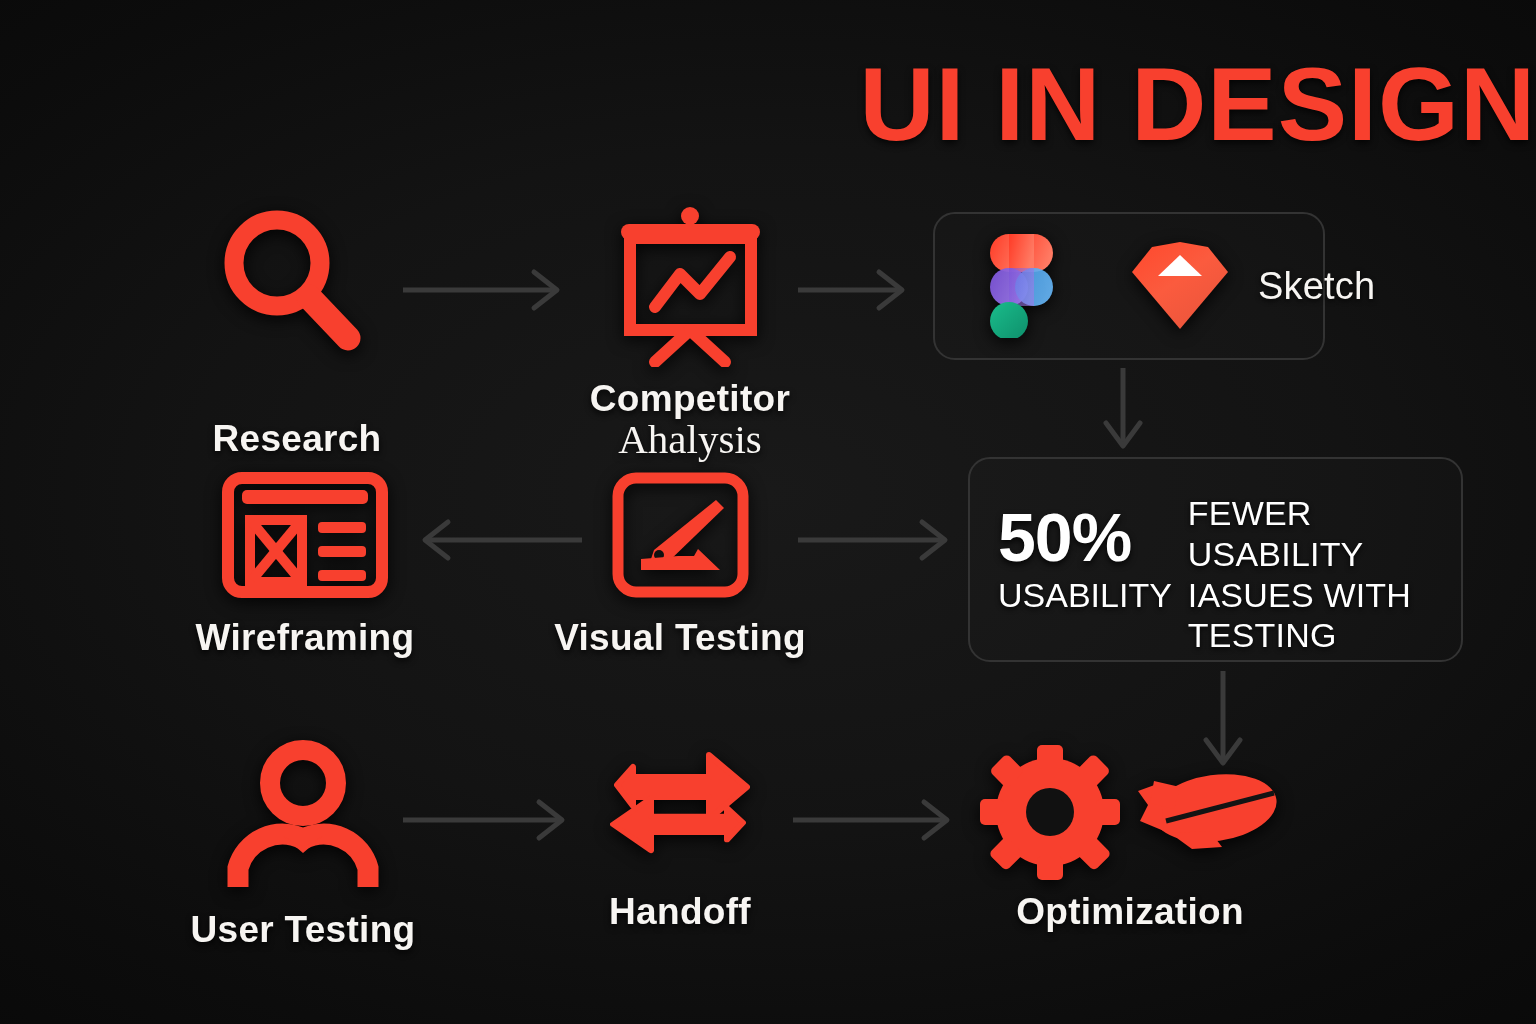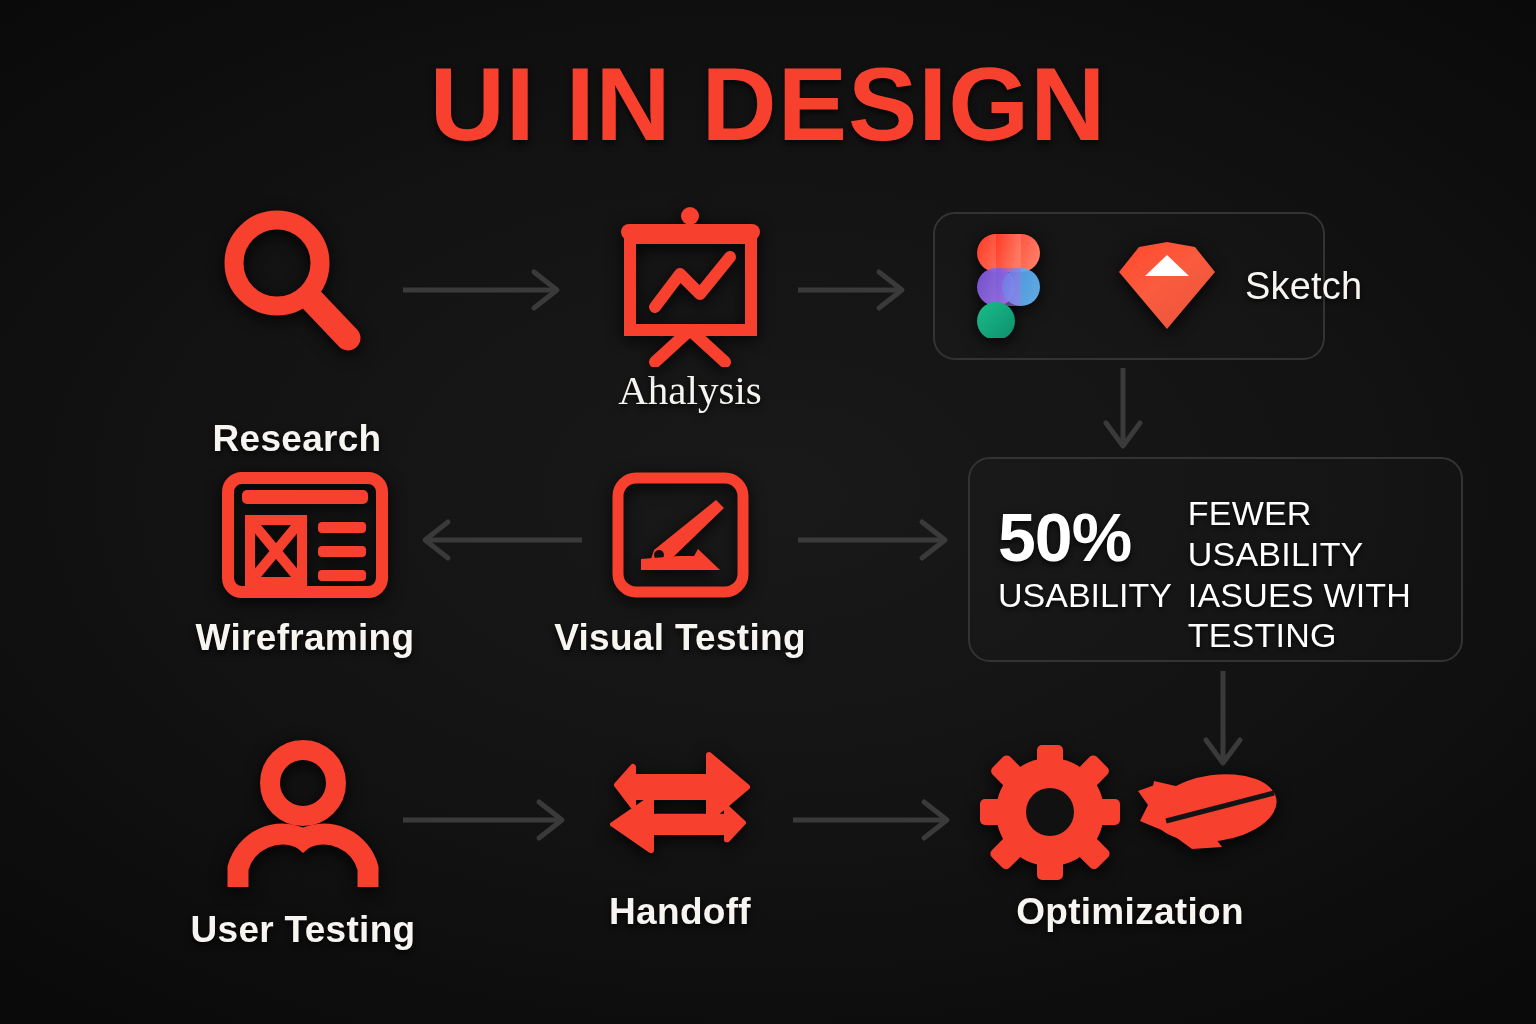--- a/index.html
+++ b/index.html
@@ -17,21 +17,21 @@
     font-family: "Liberation Sans", sans-serif;
     -webkit-font-smoothing: antialiased;
   }
 
   
   #title {
     position: absolute;
     top: 52px;
     left: 0;
     width: 1536px;
-    text-align: center;
+    text-align: right;
     font-family: "Liberation Sans", sans-serif;
     font-weight: bold;
     font-size: 104px;
     letter-spacing: 1px;
     color: #F8402E;
     text-shadow: 0 3px 7px rgba(0,0,0,0.75);
     line-height: 1;
   }
 
   
@@ -69,20 +69,21 @@
     position: absolute;
   }
 
   
   .panel {
     position: absolute;
     border: 2px solid #333333;
     border-radius: 22px;
     background: rgba(255,255,255,0.012);
     box-sizing: border-box;
+    padding-left: 13px;
   }
 
   #tools-panel {
     left: 933px; top: 212px; width: 392px; height: 148px;
     display: flex; align-items: center;
   }
   .tool-item { display: flex; align-items: center; }
   #figma-logo { margin-left: 40px; }
   #sketch-logo { margin-left: 60px; }
   #sketch-label {
@@ -192,20 +193,21 @@
     <span class="icon-wrap">
       <svg width="165" height="165" viewBox="0 0 165 165">
         <circle cx="82" cy="14" r="9" fill="#F8402E"></circle>
         <rect x="13" y="22" width="139" height="16" rx="8" fill="#F8402E"></rect>
         <rect x="22" y="36" width="121" height="92" fill="none" stroke="#F8402E" stroke-width="12"></rect>
         <polyline points="47,105 72,72 92,92 122,55" fill="none" stroke="#F8402E" stroke-width="12" stroke-linecap="round" stroke-linejoin="round"></polyline>
         <line x1="82" y1="128" x2="47" y2="160" stroke="#F8402E" stroke-width="12" stroke-linecap="round"></line>
         <line x1="82" y1="128" x2="117" y2="160" stroke="#F8402E" stroke-width="12" stroke-linecap="round"></line>
       </svg>
     </span>
+    <span class="node-label" style="margin-top:8px;">Competitor</span>
     <span class="node-label-serif">Ahalysis</span>
   </div>
 
   <div class="panel" id="tools-panel">
     <span class="tool-item icon-wrap" id="figma-logo">
       <svg width="82" height="104" viewBox="0 0 82 104">
         <defs>
           <linearGradient id="fg-red" x1="0" y1="0" x2="1" y2="0.4">
             <stop offset="0%" stop-color="#FF3B26"></stop>
               <stop offset="100%" stop-color="#FF7A63"></stop>

